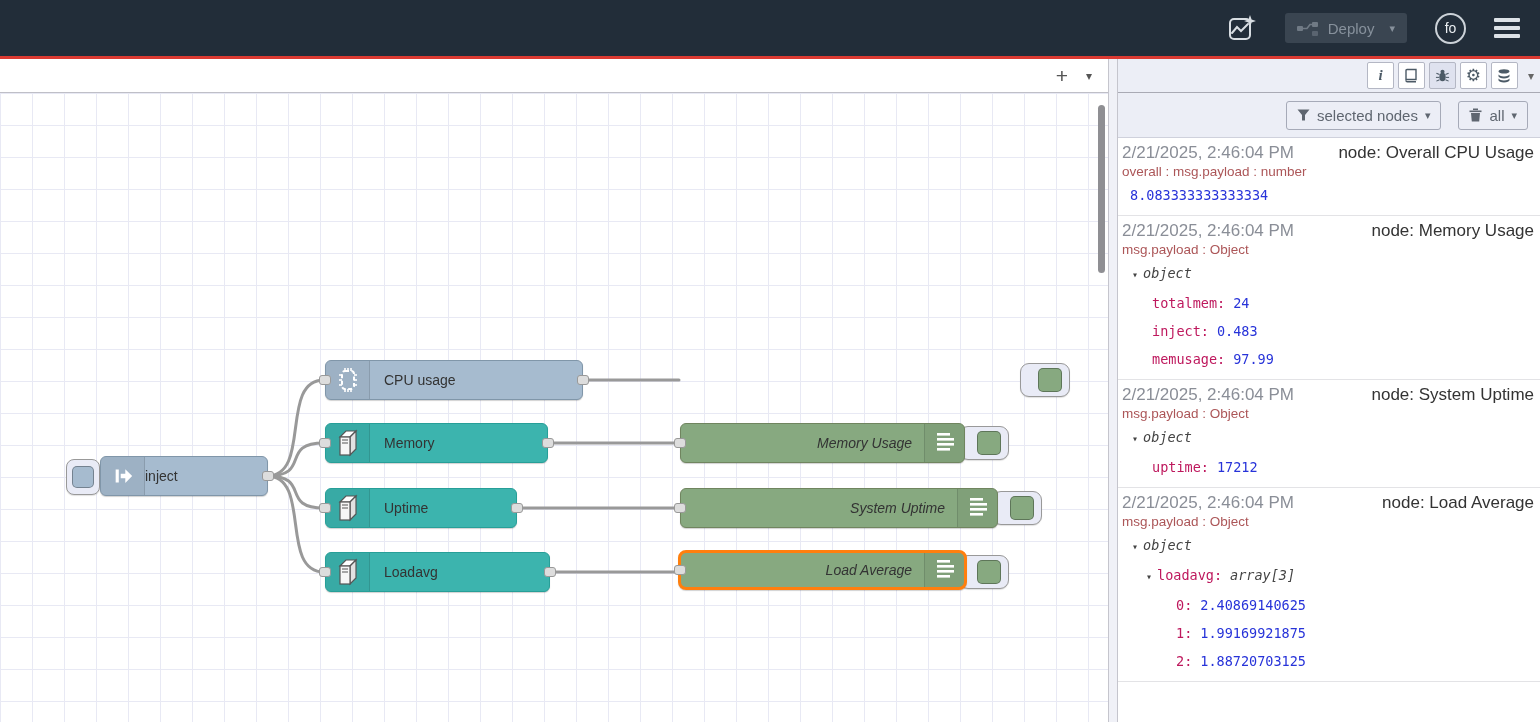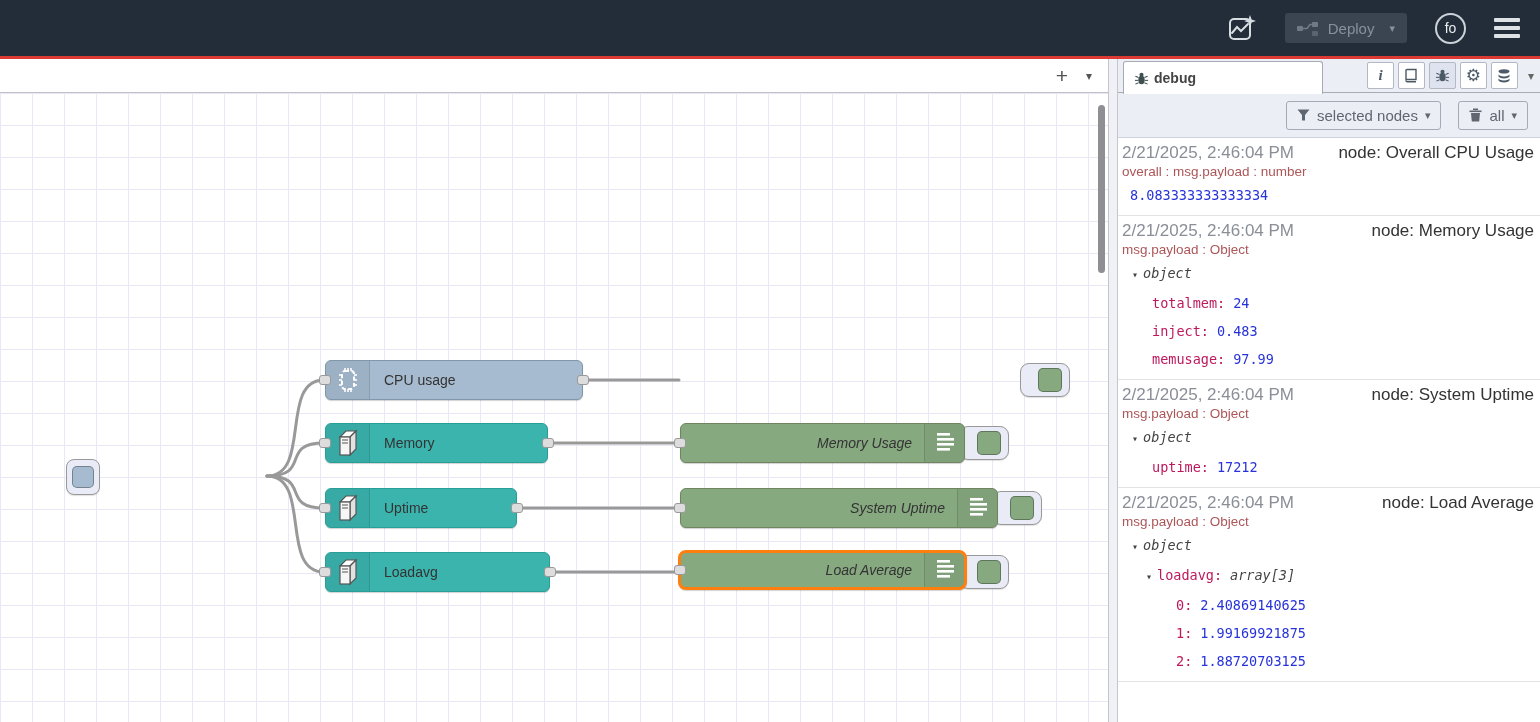--- a/index.html
+++ b/index.html
@@ -150,20 +150,29 @@
       <path d="M584 287 C632 287 631 287 679 287"></path>
       <path d="M550 350 C593 350 636 350 679 350"></path>
       <path d="M518 415 C572 415 625 415 679 415"></path>
       <path d="M550 479 C593 479 636 479 679 479"></path>
     </svg>
 
     
     <div class="sidetab-outer" style="left:66px;top:366px;width:34px;height:36px">
       <span class="inner-sq" style="left:5px;top:6px;width:22px;height:22px;background:#a6bbcf"></span>
     </div>
+    <div class="node n-inject" style="left:100px;top:363px;width:168px">
+      <span class="nicon">
+        <svg width="22" height="22" viewBox="0 0 24 24">
+          <path fill="#fff" d="M4 5 h3.4 v14 H4 Z M9.5 9.5 h5 V4.5 l7.5 7.5 -7.5 7.5 v-5 h-5 Z"></path>
+        </svg>
+      </span>
+      <span class="nlabel">inject</span>
+      <span class="port out"></span>
+    </div>
 
     
     <div class="node n-cpu" style="left:325px;top:267px;width:258px">
       <span class="nicon">
         <svg width="26" height="28" viewBox="0 0 26 28">
           <rect x="7" y="5" width="12" height="18" rx="3" fill="none" stroke="#fff" stroke-width="2" stroke-dasharray="4 2.5"></rect>
           <g stroke="#fff" stroke-width="1.6">
             <line x1="4" y1="9" x2="7" y2="9"></line>
               <line x1="4" y1="14" x2="7" y2="14"></line>
               <line x1="4" y1="19" x2="7" y2="19"></line>
@@ -290,35 +299,20 @@
       </span>
     </div>
 
     <div class="vscroll"></div>
   </div>
 
   <div class="sep"></div>
 
   <div class="sidebar">
     <div class="side-tabbar">
-      <div class="side-tab">
-        <svg width="15" height="15" viewBox="0 0 16 16">
-          <ellipse cx="8" cy="9.5" rx="3.4" ry="4.5" fill="#3f4f4f"></ellipse>
-          <circle cx="8" cy="4" r="2.2" fill="#3f4f4f"></circle>
-          <g stroke="#3f4f4f" stroke-width="1.1">
-            <line x1="4.8" y1="7" x2="1.5" y2="5.5"></line>
-              <line x1="4.6" y1="10" x2="1" y2="10"></line>
-              <line x1="4.8" y1="12.5" x2="1.5" y2="14"></line>
-            <line x1="11.2" y1="7" x2="14.5" y2="5.5"></line>
-              <line x1="11.4" y1="10" x2="15" y2="10"></line>
-              <line x1="11.2" y1="12.5" x2="14.5" y2="14"></line>
-          </g>
-        </svg>
-        <span>debug</span>
-      </div>
       <div class="side-btns">
         <div class="sbtn">
           <span style="font-family:'Liberation Serif',serif;font-weight:bold;font-style:italic;font-size:15px">i</span>
         </div>
         <div class="sbtn">
           <svg width="16" height="16" viewBox="0 0 16 16">
             <path d="M3 2.5 Q3 1.5 4 1.5 L13 1.5 L13 11.5 L4 11.5 Q3 11.5 3 12.5 Z" fill="none" stroke="#4c5a66" stroke-width="1.4"></path>
             <path d="M3 12.5 Q3 13.8 4.3 13.8 L13 13.8" fill="none" stroke="#4c5a66" stroke-width="1.4"></path>
           </svg>
         </div>

